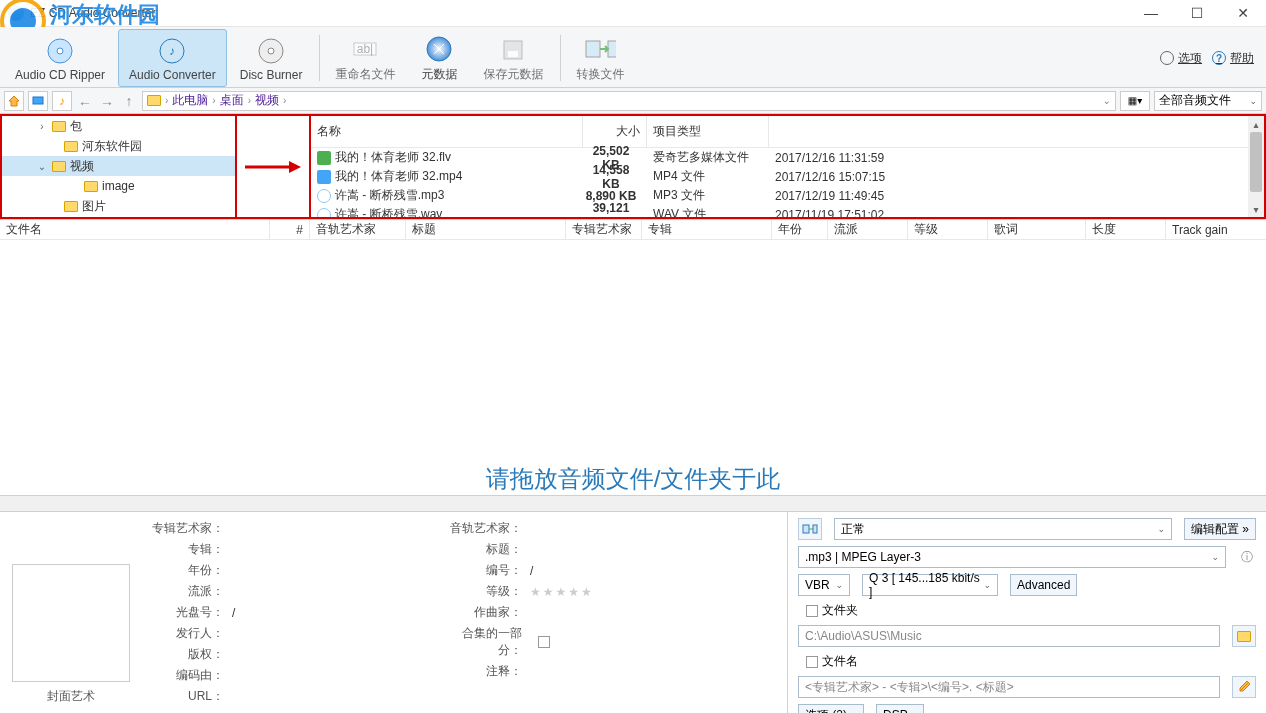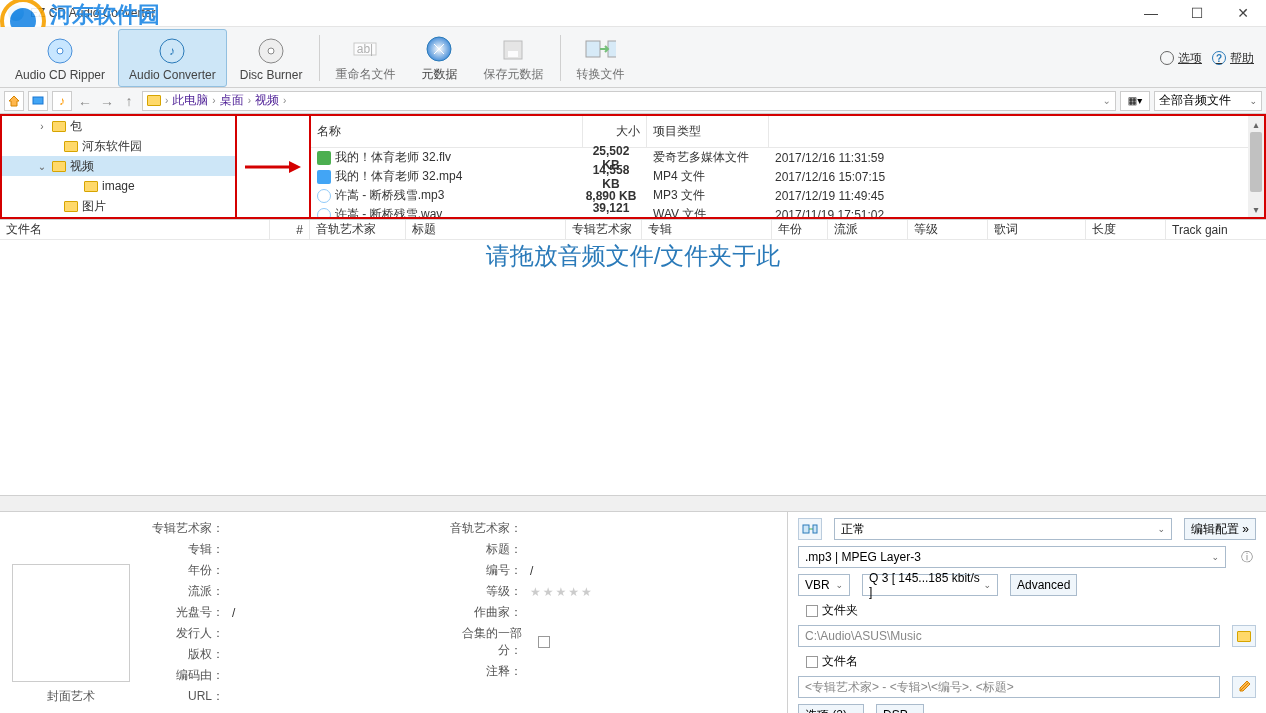--- a/index.html
+++ b/index.html
@@ -56,21 +56,21 @@
 .fi { width:14px; height:14px; display:inline-block; border-radius:2px; }
 .fi.green { background:#4caf50; } .fi.blue { background:#42a5f5; } .fi.audio { background:#ffffff; border:1px solid #90caf9; border-radius:50%; }
 .flist .sbar { position:absolute; right:0; top:0; bottom:0; width:16px; background:#f0f0f0; }
 .flist .sbar .thumb { position:absolute; left:2px; right:2px; top:16px; height:60px; background:#c1c1c1; border-radius:2px; }
 .flist .sbar .ar { position:absolute; left:0; right:0; height:16px; display:flex; align-items:center; justify-content:center; color:#666; font-size:10px; }
 
 
 .trackhead { height: 20px; border-bottom:1px solid #e8e8e8; display:flex; color:#333; background:#fff; }
 .trackhead .th { padding: 2px 6px; border-right:1px solid #e8e8e8; display:flex; align-items:center; }
 .trackhead .th:last-child { border-right:none; }
-.dropzone { height: 256px; display:flex; align-items:flex-start; justify-content:center; border-bottom:1px solid #d0d0d0; }
+.dropzone { height: 256px; display:flex; align-items:flex-end; justify-content:center; border-bottom:1px solid #d0d0d0; }
 .dropzone .txt { font-size: 24px; color:#2a7ab9; }
 .dz-scroll { height: 16px; border-bottom:1px solid #d0d0d0; background:#f0f0f0; }
 
 
 .bottom { display:flex; height: 215px; }
 .meta { flex:1; padding: 8px 12px; display:flex; gap:40px; border-right:1px solid #d0d0d0; }
 .meta-left { width: 260px; display:flex; flex-direction:column; }
 .cover { width: 118px; height: 118px; border:1px solid #ccc; }
 .cover-lbl { text-align:center; margin-top:6px; color:#555; }
 .meta-col { display:flex; flex-direction:column; gap:4px; }

